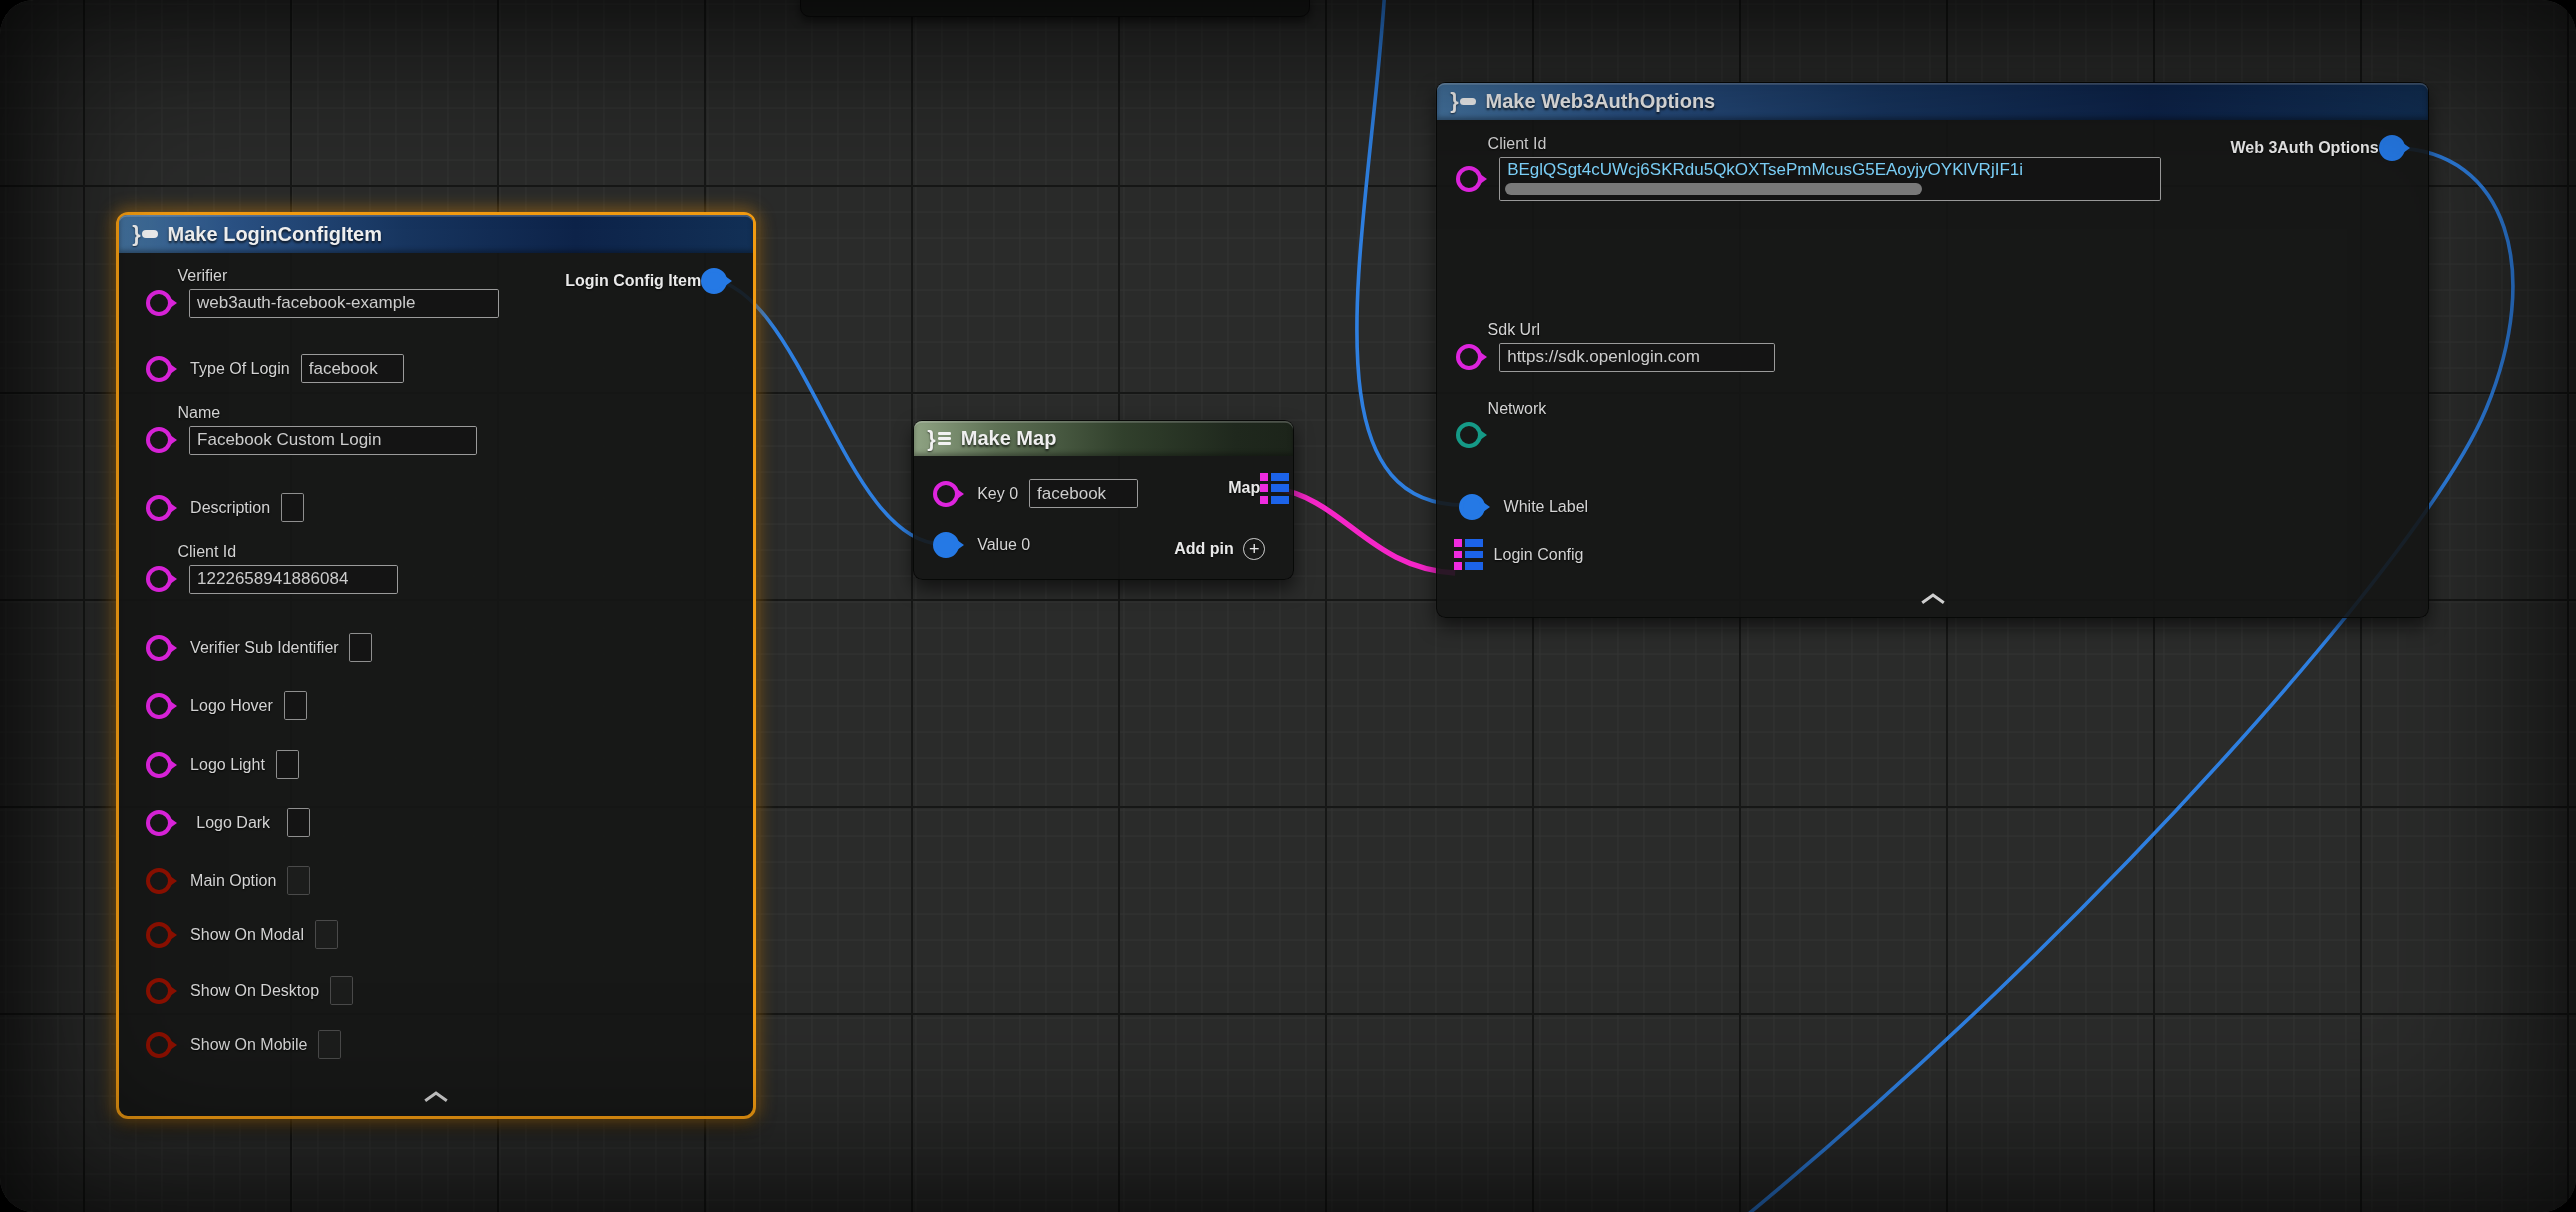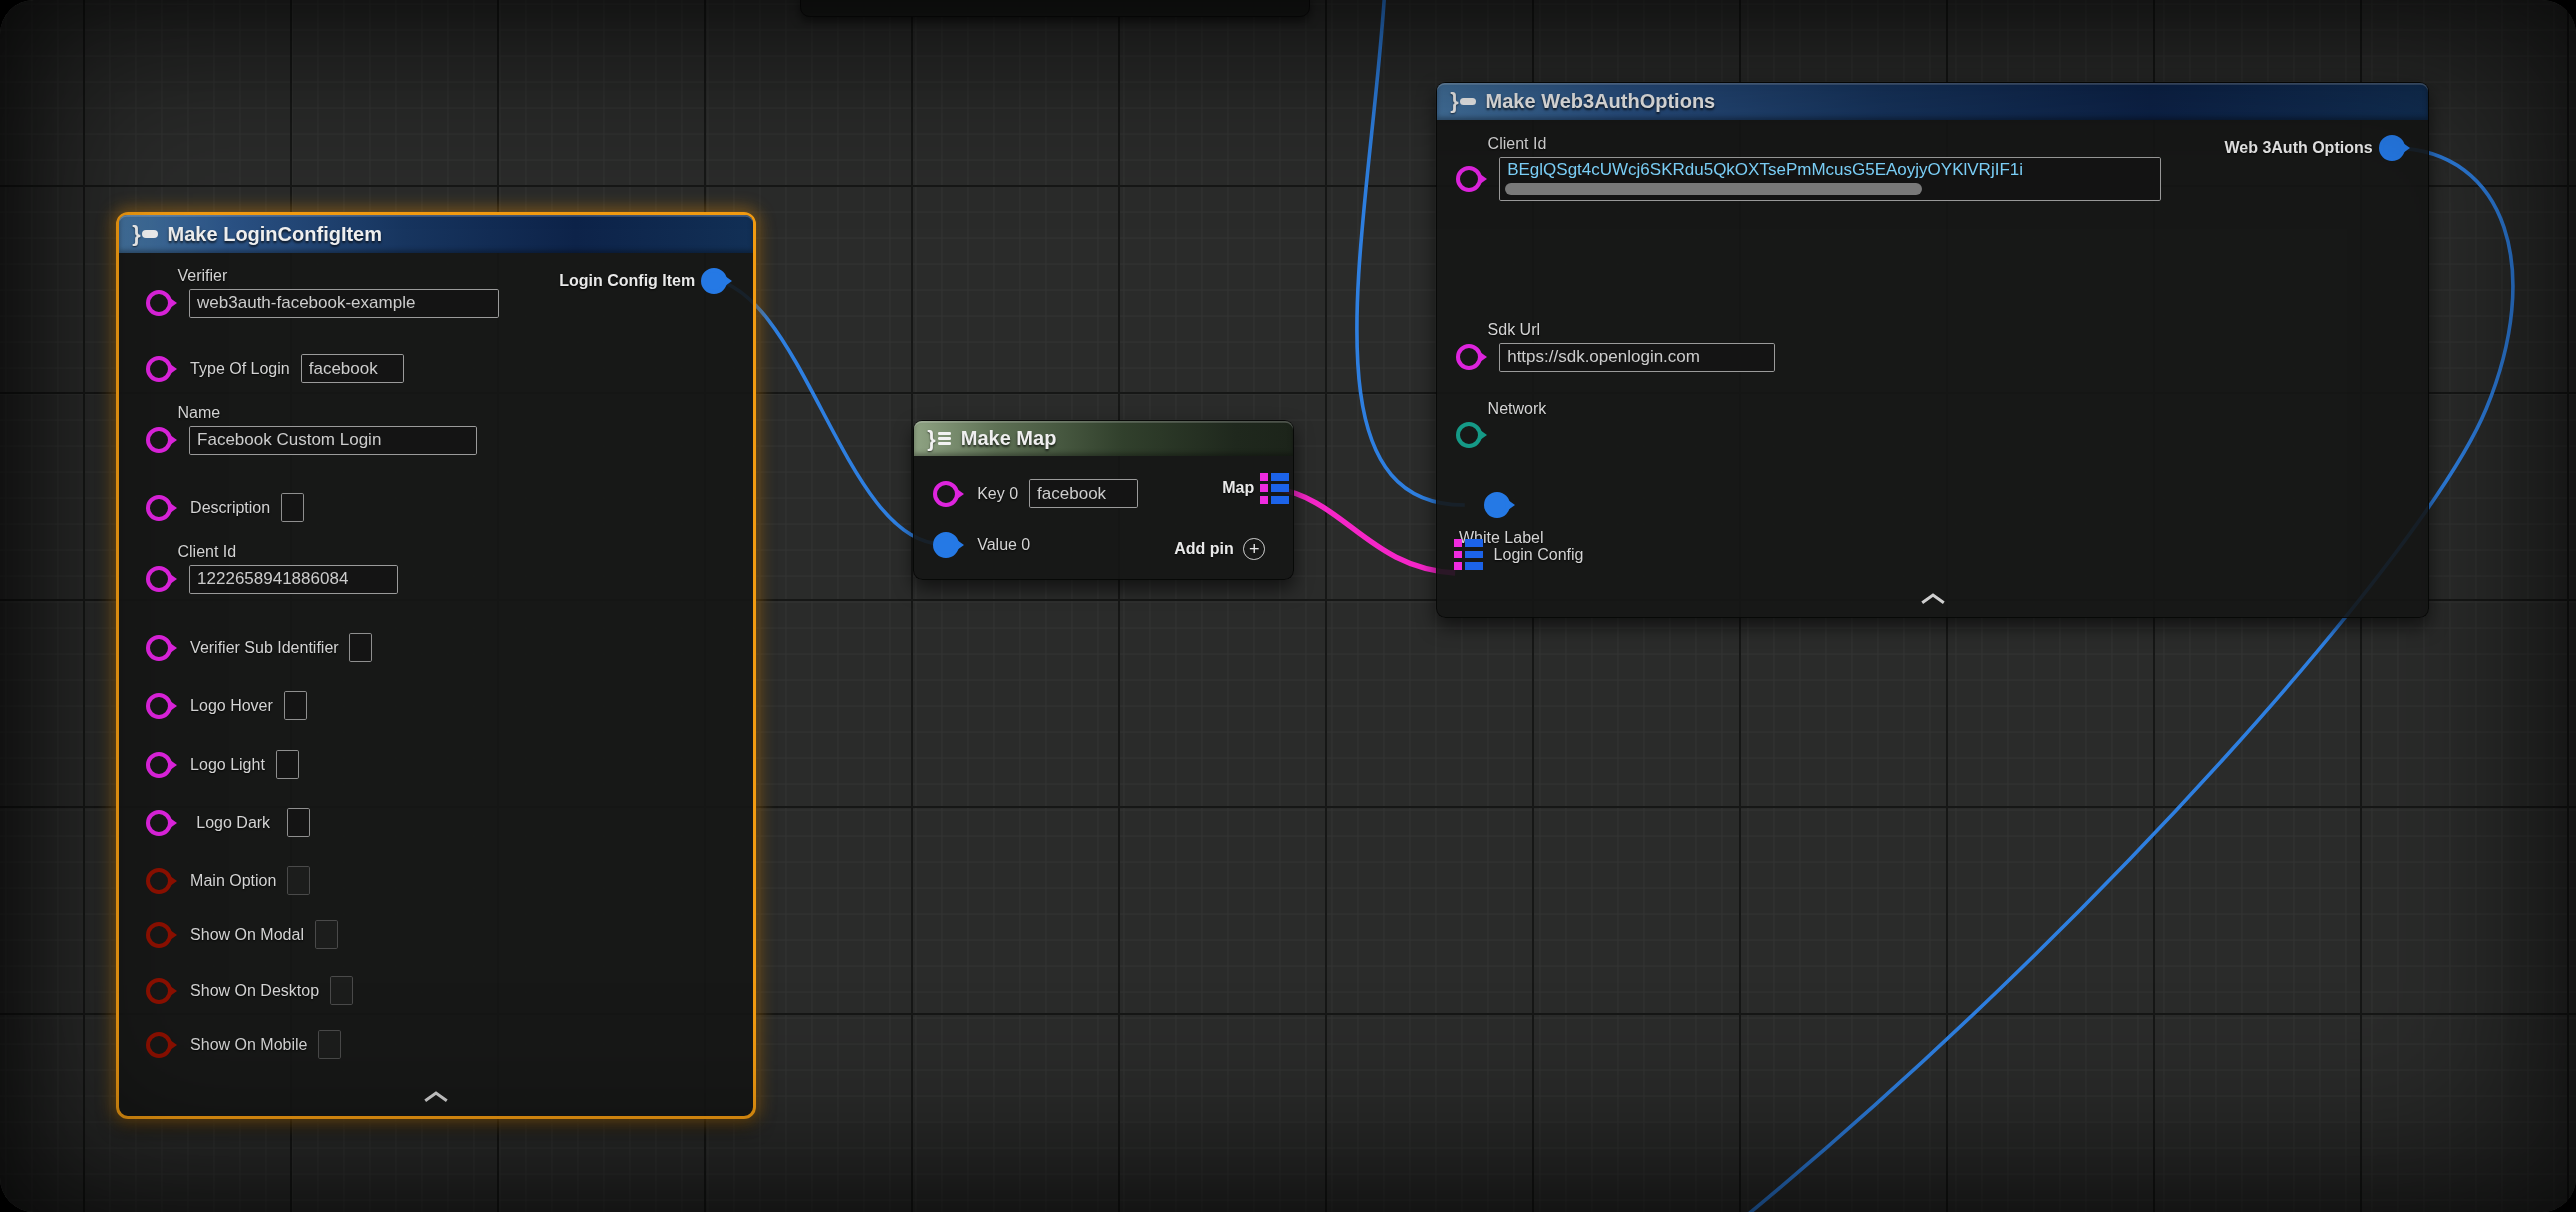--- a/index.html
+++ b/index.html
@@ -31,21 +31,21 @@
   .nhead.blue{background:linear-gradient(to right,#44739f 0%,#2a5183 18%,#17355f 45%,#0d2349 72%,#123056 100%);}
   .nhead.green{background:linear-gradient(to right,#8fa383 0%,#5d7054 22%,#31402c 55%,#1f281d 85%,#1c241a 100%);}
   .ntitle{font-size:20px;font-weight:bold;color:#efefef;text-shadow:0 1.8px 2.4px rgba(0,0,0,.75);white-space:nowrap;}
   .hicon{display:flex;align-items:center;}
   .hbrace{color:#f2f2f2;font-size:21.6px;font-weight:bold;text-shadow:0 1.2px 1.8px rgba(0,0,0,.6);line-height:0;}
   .hpill{width:15.6px;height:7.8px;background:#f2f2f2;border-radius:4.2px;margin-left:1.8px;}
   .hlines{display:flex;flex-direction:column;gap:2.4px;margin-left:2.4px;}
   .hlines span{width:13.2px;height:3px;background:#f2f2f2;border-radius:1.2px;}
 
   .row{position:absolute;display:flex;align-items:center;gap:10.8px;height:29px;}
-  .row-out{position:absolute;display:flex;align-items:center;gap:6px;height:26.5px;}
+  .row-out{position:absolute;display:flex;align-items:center;gap:0;height:26.5px;}
   .frow{position:absolute;}
   .flabel{margin-left:32px;margin-bottom:3.6px;}
   .fline{display:flex;align-items:center;gap:9.6px;}
   .lbl{font-size:16px;color:#d4d4d4;text-shadow:0 1.2px 1.8px rgba(0,0,0,.8);white-space:nowrap;}
 
   .pin{position:relative;width:18px;height:18px;border-radius:50%;flex:0 0 18px;margin-right:7.8px;}
   .pin::after{content:"";position:absolute;right:-9px;top:50%;transform:translateY(-50%);
     width:0;height:0;border-top:5.4px solid transparent;border-bottom:5.4px solid transparent;}
   .pin.str{border:4.2px solid var(--pin_string);} .pin.str::after{border-left:7.2px solid var(--pin_string);}
   .pin.bool{border:4.2px solid var(--pin_bool);} .pin.bool::after{border-left:7.2px solid var(--pin_bool);}
@@ -277,21 +277,21 @@
       </div>
     </div>
 
     <div class="frow" style="left:18.6px;top:317px;">
       <div class="lbl flabel">Network</div>
       <div class="fline">
         <span class="pin enum"></span>
       </div>
     </div>
 
-    <div class="row" style="left:22px;top:409px;flex-direction:column;">
+    <div class="row" style="left:22px;top:409px;">
       <span class="pin obj filled"></span>
       <span class="lbl">White Label</span>
     </div>
 
     <div class="row" style="left:17px;top:457px;">
       <span class="mappin">
         <span class="r">
             <span class="k"></span>
             <span class="v"></span>
           </span>

